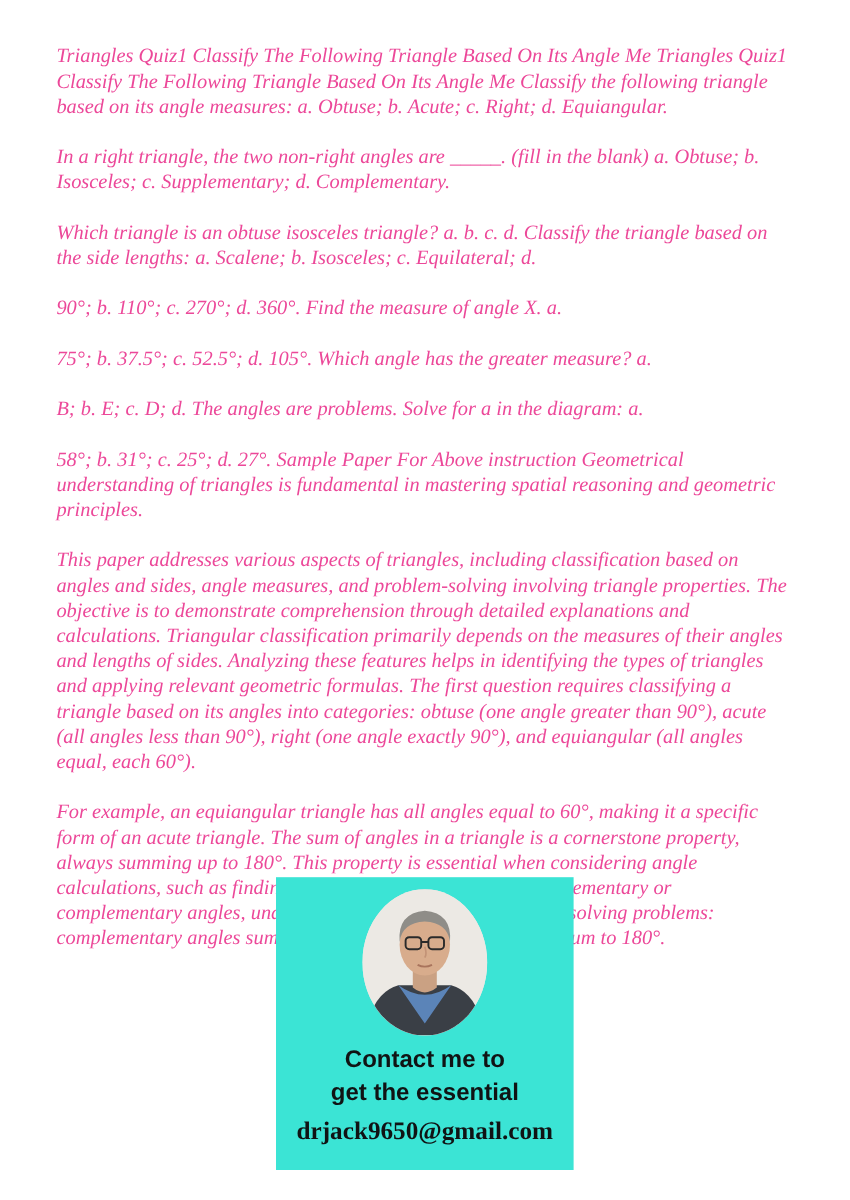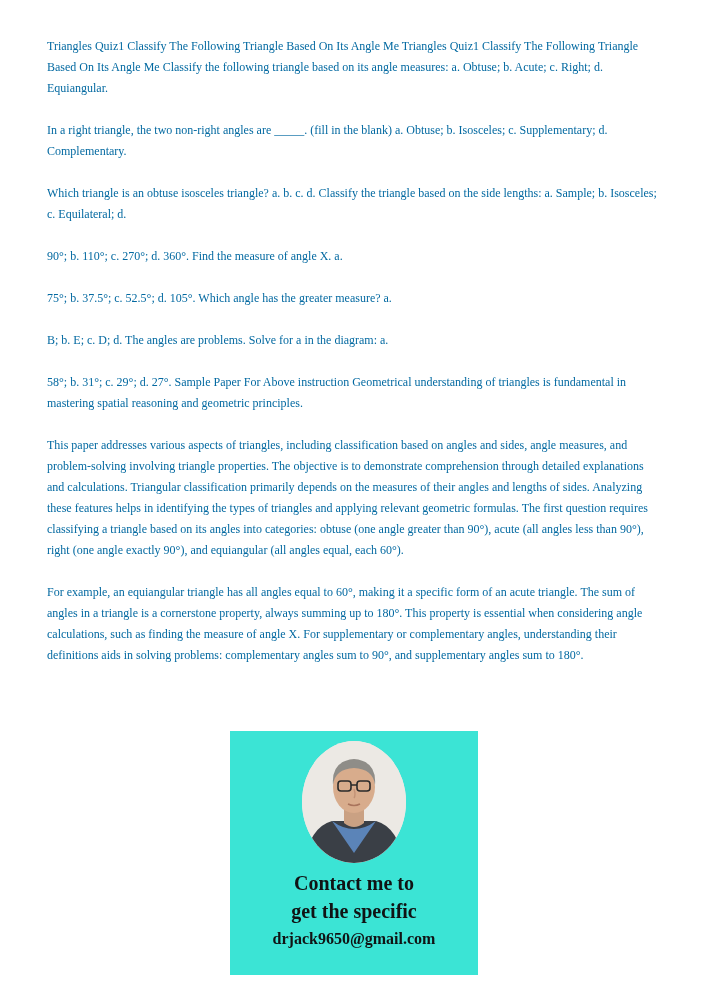--- a/index.html
+++ b/index.html
@@ -9,23 +9,24 @@
     height: 1000px;
     position: relative;
     overflow: hidden;
     font-family: "Liberation Serif", serif;
   }
   .doc-text {
     position: absolute;
     left: 47px;
     top: 36px;
     width: 614px;
-    font-size: 12px;
+    font-size: 17px;
     line-height: 21px;
-    color: #0369a1;
+    color: #ec4899;
+    font-style: italic;
   }
   .doc-text p { margin-bottom: 21px; }
   .contact-card {
     position: absolute;
     left: 230px;
     top: 731px;
     width: 248px;
     height: 244px;
     background: #3be4d5;
     text-align: center;
@@ -34,45 +35,45 @@
   .avatar {
     width: 104px;
     height: 122px;
     margin: 10px auto 6px auto;
     border-radius: 50%;
     overflow: hidden;
     background: #ece9e4;
   }
   .avatar svg { display: block; }
   .contact-line {
-    font-family: Liberation Serif, serif;
+    font-family: Liberation Sans, sans-serif;
     font-weight: 700;
     font-size: 20px;
     line-height: 28px;
     color: #101314;
   }
   .contact-email {
     margin-top: 5px;
     font-family: "Liberation Serif", serif;
     font-weight: 700;
-    font-size: 16px;
+    font-size: 21px;
     color: #101314;
   }
 </style>
 </head>
 <body>
 
 <div class="doc-text">
   <p>Triangles Quiz1 Classify The Following Triangle Based On Its Angle Me Triangles Quiz1 Classify The Following Triangle Based On Its Angle Me Classify the following triangle based on its angle measures: a. Obtuse; b. Acute; c. Right; d. Equiangular.</p>
   <p>In a right triangle, the two non-right angles are _____. (fill in the blank) a. Obtuse; b. Isosceles; c. Supplementary; d. Complementary.</p>
-  <p>Which triangle is an obtuse isosceles triangle? a. b. c. d. Classify the triangle based on the side lengths: a. Sample; b. Isosceles; c. Equilateral; d.</p>
+  <p>Which triangle is an obtuse isosceles triangle? a. b. c. d. Classify the triangle based on the side lengths: a. Scalene; b. Isosceles; c. Equilateral; d.</p>
   <p>90°; b. 110°; c. 270°; d. 360°. Find the measure of angle X. a.</p>
   <p>75°; b. 37.5°; c. 52.5°; d. 105°. Which angle has the greater measure? a.</p>
   <p>B; b. E; c. D; d. The angles are problems. Solve for a in the diagram: a.</p>
-  <p>58°; b. 31°; c. 29°; d. 27°. Sample Paper For Above instruction Geometrical understanding of triangles is fundamental in mastering spatial reasoning and geometric principles.</p>
+  <p>58°; b. 31°; c. 25°; d. 27°. Sample Paper For Above instruction Geometrical understanding of triangles is fundamental in mastering spatial reasoning and geometric principles.</p>
   <p>This paper addresses various aspects of triangles, including classification based on angles and sides, angle measures, and problem-solving involving triangle properties. The objective is to demonstrate comprehension through detailed explanations and calculations. Triangular classification primarily depends on the measures of their angles and lengths of sides. Analyzing these features helps in identifying the types of triangles and applying relevant geometric formulas. The first question requires classifying a triangle based on its angles into categories: obtuse (one angle greater than 90°), acute (all angles less than 90°), right (one angle exactly 90°), and equiangular (all angles equal, each 60°).</p>
   <p>For example, an equiangular triangle has all angles equal to 60°, making it a specific form of an acute triangle. The sum of angles in a triangle is a cornerstone property, always summing up to 180°. This property is essential when considering angle calculations, such as finding the measure of angle X. For supplementary or complementary angles, understanding their definitions aids in solving problems: complementary angles sum to 90°, and supplementary angles sum to 180°.</p>
 </div>
 
 <div class="contact-card">
   <div class="avatar">
     <svg width="104" height="122" viewBox="0 0 104 122" aria-hidden="true">
       <rect width="104" height="122" fill="#ece9e4"></rect>
 
       <path d="M2 122 Q8 86 30 80 L74 80 Q96 86 102 122 Z" fill="#3a3f46"></path>
@@ -88,15 +89,15 @@
       <rect x="36" y="40" width="13" height="10" rx="3" fill="none" stroke="#2a2a2a" stroke-width="1.6"></rect>
       <rect x="55" y="40" width="13" height="10" rx="3" fill="none" stroke="#2a2a2a" stroke-width="1.6"></rect>
       <line x1="49" y1="44" x2="55" y2="44" stroke="#2a2a2a" stroke-width="1.6"></line>
 
       <path d="M52 48 Q54 54 52 57" stroke="#c29276" stroke-width="1.4" fill="none"></path>
 
       <path d="M46 63 Q52 66 58 63" stroke="#a9745c" stroke-width="1.6" fill="none"></path>
     </svg>
   </div>
   <div class="contact-line">Contact me to</div>
-  <div class="contact-line">get the specific</div>
+  <div class="contact-line">get the essential</div>
   <div class="contact-email">drjack9650@gmail.com</div>
 </div>
 
 </body></html>

